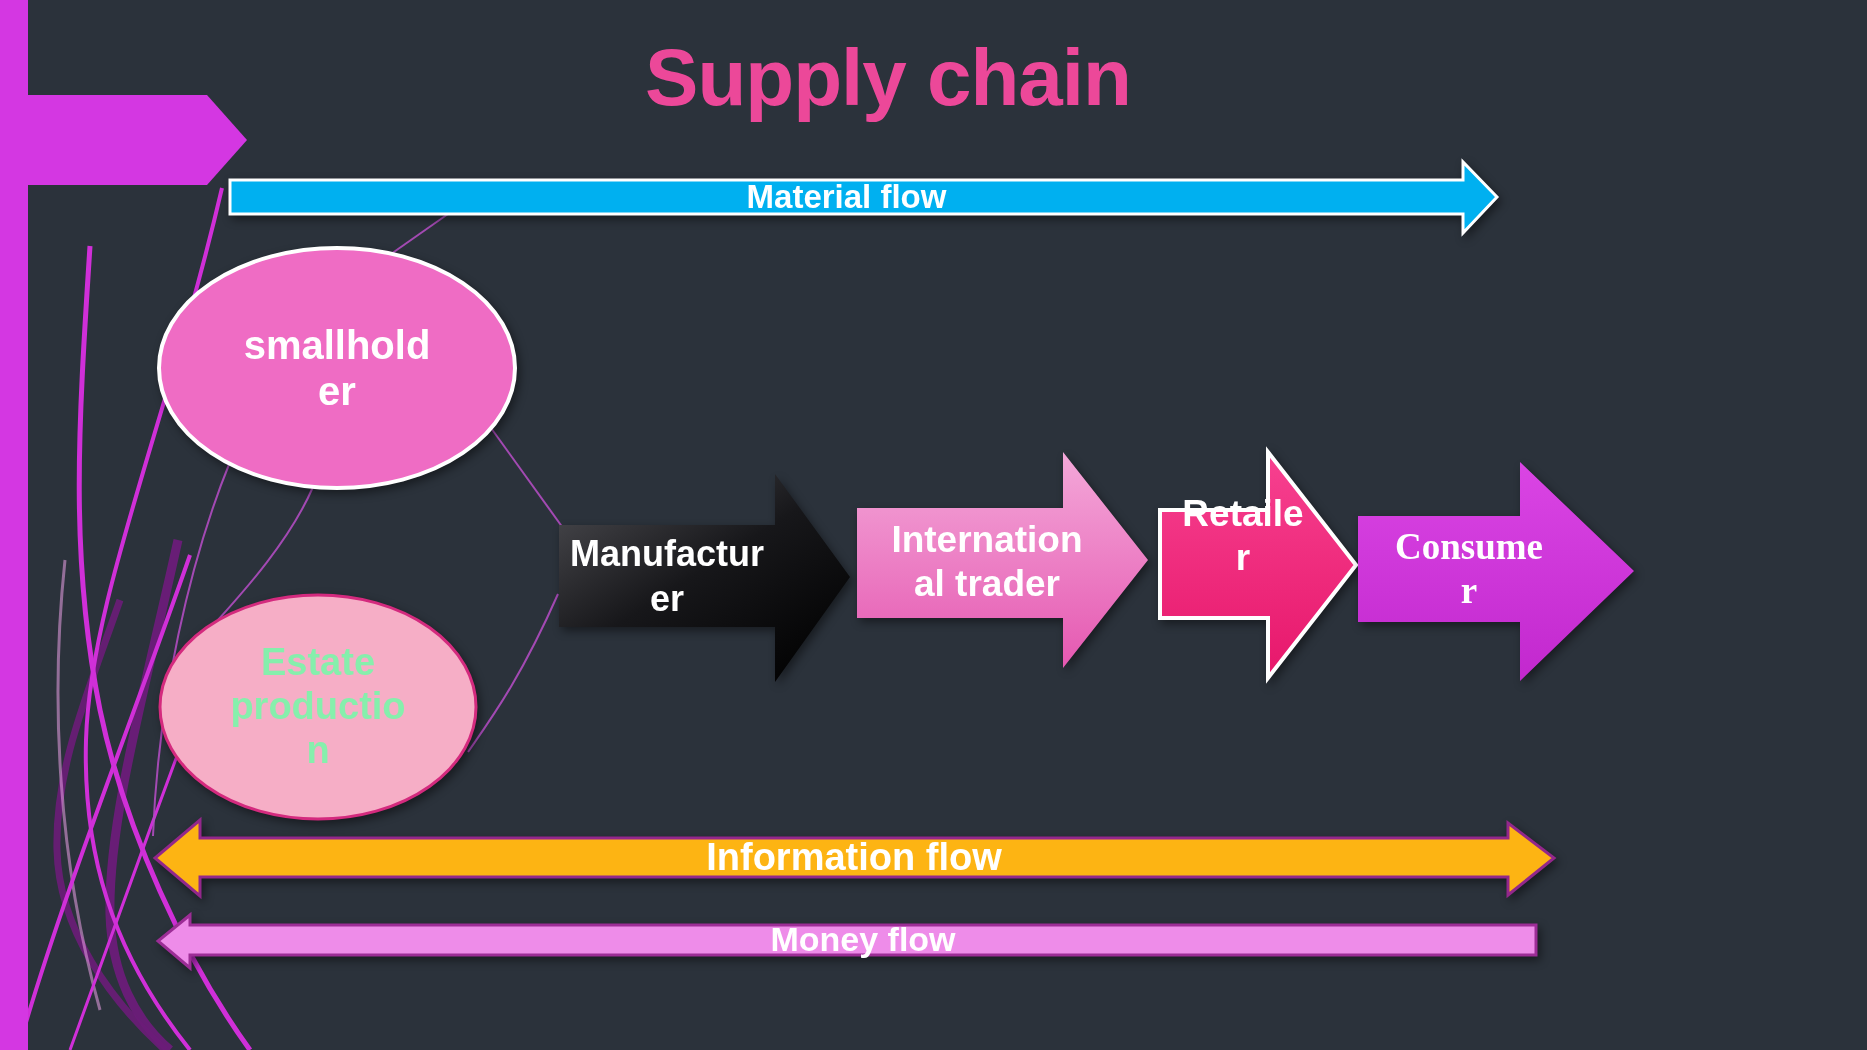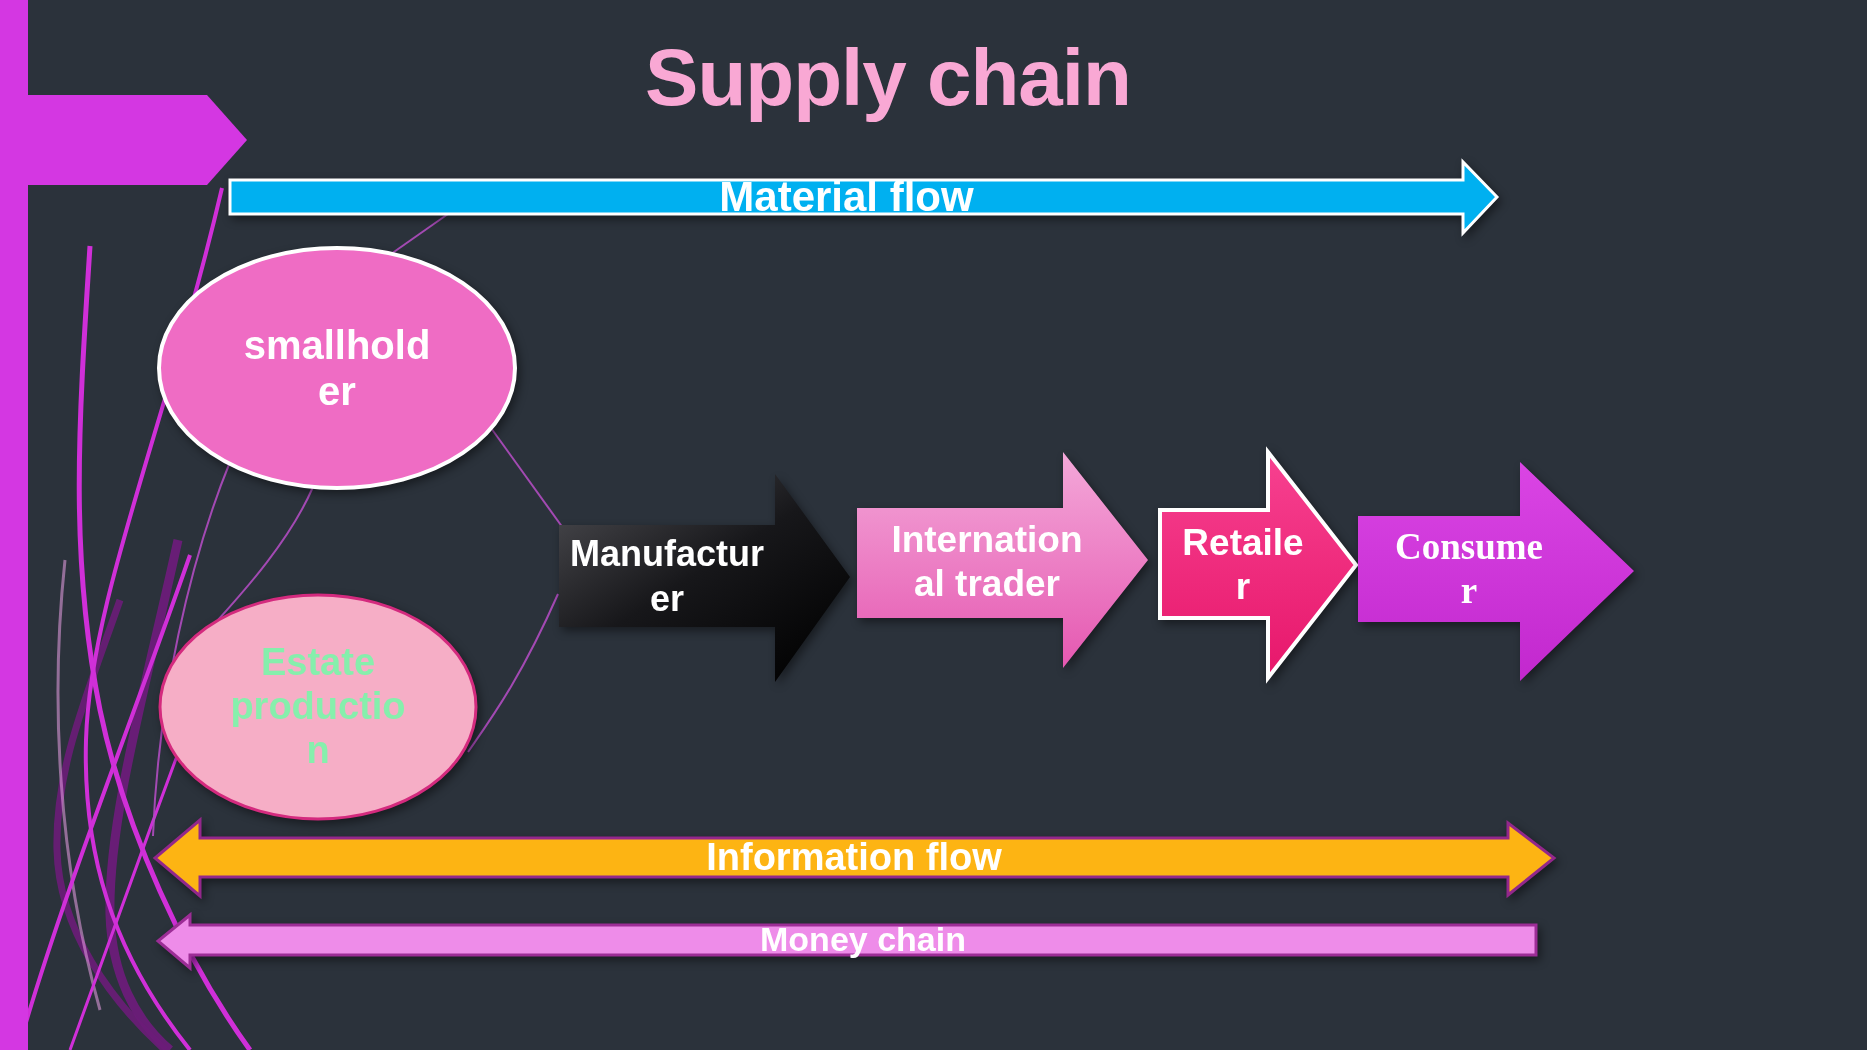--- a/index.html
+++ b/index.html
@@ -9,21 +9,21 @@
     font-family:"Liberation Sans","DejaVu Sans",sans-serif;
   }
   svg.layer{position:absolute;left:0;top:0;}
   .lbl{
     position:absolute;display:flex;align-items:center;justify-content:center;
     text-align:center;font-weight:bold;color:#fff;white-space:pre-line;
     pointer-events:none;
   }
   .title{
     position:absolute;left:563px;top:38px;width:650px;
-    font-size:80px;font-weight:bold;color:#f9a8d4;text-align:center;
+    font-size:80px;font-weight:bold;color:#ec4899;text-align:center;
     line-height:1;letter-spacing:-1px;
   }
   .shadow{filter:drop-shadow(3px 4px 5px rgba(0,0,0,.45));}
 </style>
 </head>
 <body>
 
 <div class="slide">
 
   <svg class="layer" width="1867" height="1050" viewBox="0 0 1867 1050">
@@ -78,37 +78,37 @@
     <polygon class="shadow" points="1160,510 1268,510 1268,452 1356,565 1268,678 1268,618 1160,618" fill="url(#gradRetail)" stroke-width="4" stroke="#ffffff"></polygon>
     <polygon class="shadow" points="1358,516 1520,516 1520,462 1634,571 1520,681 1520,622 1358,622" fill="url(#gradConsumer)"></polygon>
 
     <polygon class="shadow" points="200,820 200,838 1508,838 1508,823 1554,858 1508,895 1508,877 200,877 200,896 155,858" stroke-width="3" fill="#fdb413" stroke="#93278b"></polygon>
 
     <polygon class="shadow" points="190,915 190,925 1536,925 1536,955 190,955 190,968 158,941" stroke-width="3" fill="#ee8ce9" stroke="#9c2d96"></polygon>
   </svg>
 
   <div class="title">Supply chain</div>
 
-  <div class="lbl" style="left:230px;top:178px;width:1233px;height:38px;font-size:42px;">Material flow</div>
+  <div class="lbl" style="left:230px;top:178px;width:1233px;height:38px;font-size:33px;">Material flow</div>
 
   <div class="lbl" style="left:187px;top:288px;width:300px;height:160px;font-size:40px;line-height:1.15;">smallhold
 er</div>
 
   <div class="lbl" style="left:168px;top:607px;width:300px;height:200px;font-size:38px;line-height:1.15;color:#86efac;">Estate
 productio
 n</div>
 
   <div class="lbl" style="left:547px;top:506px;width:240px;height:140px;font-size:36px;line-height:1.25;">Manufactur
 er</div>
 
   <div class="lbl" style="left:857px;top:492px;width:260px;height:140px;font-size:37px;line-height:1.2;">Internation
 al trader</div>
 
-  <div class="lbl" style="left:1163px;top:495px;width:160px;height:140px;font-size:37px;line-height:1.2;text-align:center;">Retaile
+  <div class="lbl" style="left:1163px;top:466px;width:160px;height:140px;font-size:37px;line-height:1.2;text-align:center;">Retaile
 r</div>
 
   <div class="lbl" style="left:1369px;top:499px;width:200px;height:140px;font-size:37px;line-height:1.2;font-family:Liberation Serif, serif;">Consume
 r</div>
 
   <div class="lbl" style="left:200px;top:836px;width:1308px;height:42px;font-size:38px;text-align:right;">Information flow</div>
 
-  <div class="lbl" style="left:190px;top:922px;width:1346px;height:34px;font-size:34px;">Money chain</div>
+  <div class="lbl" style="left:190px;top:922px;width:1346px;height:34px;font-size:34px;">Money flow</div>
 </div>
 
 </body></html>

